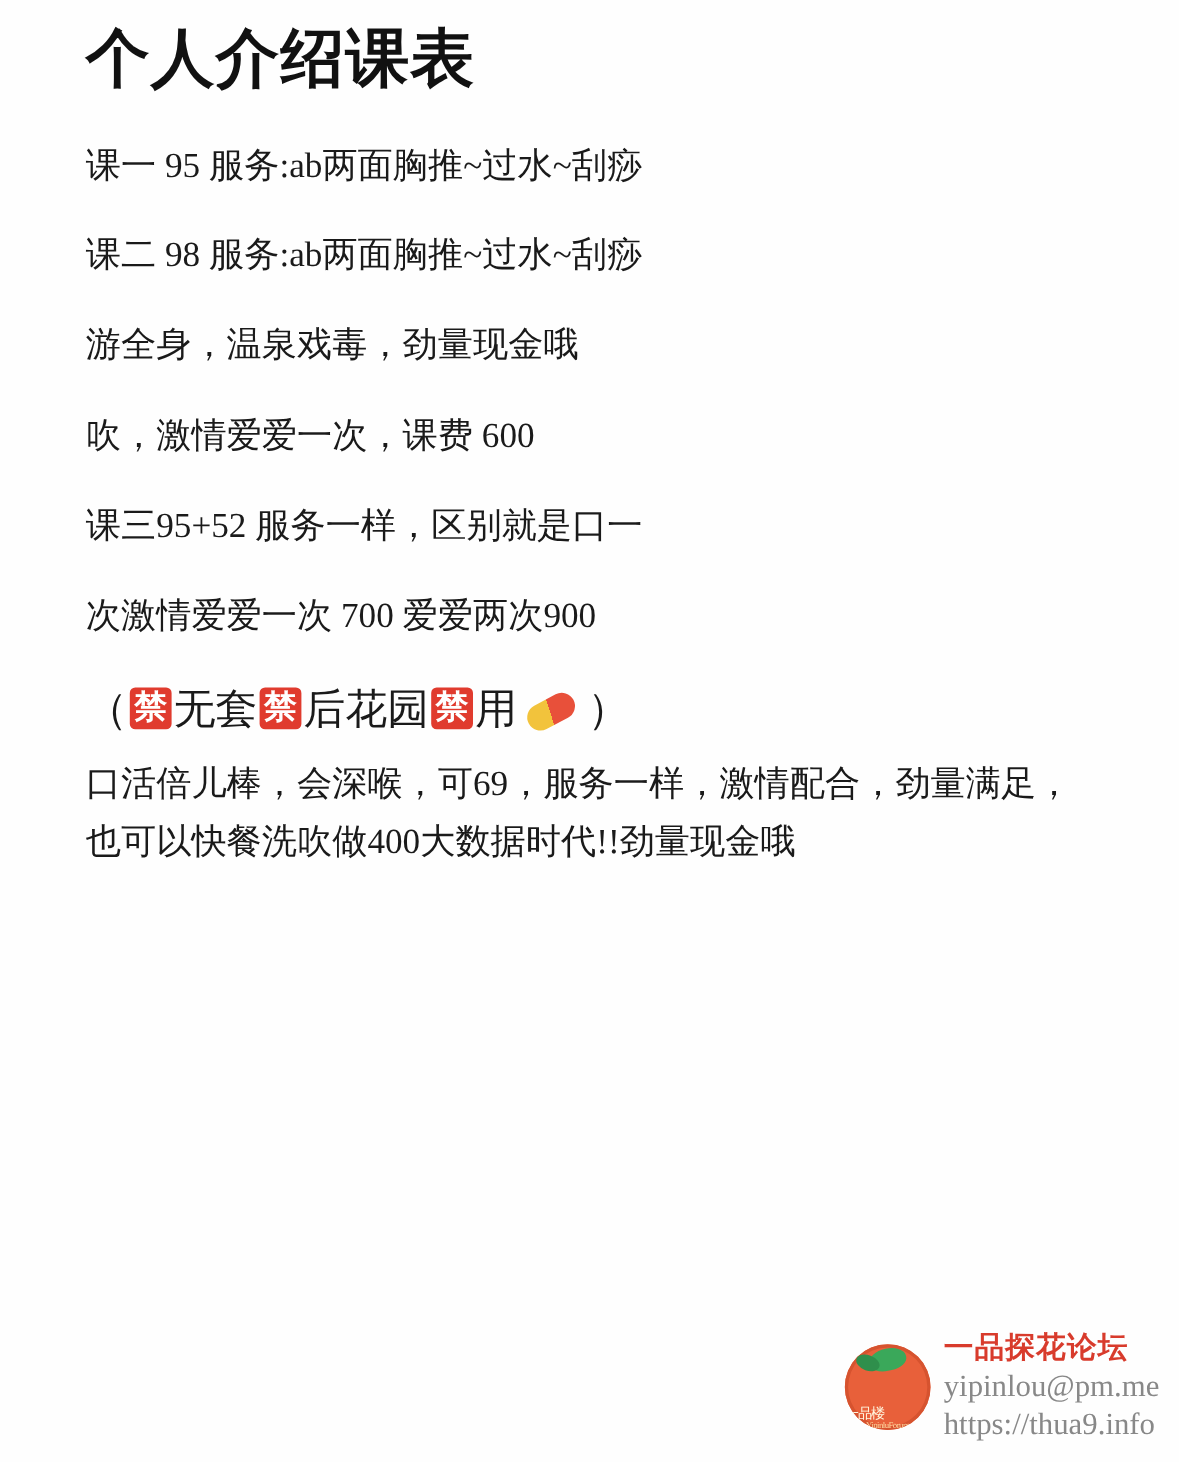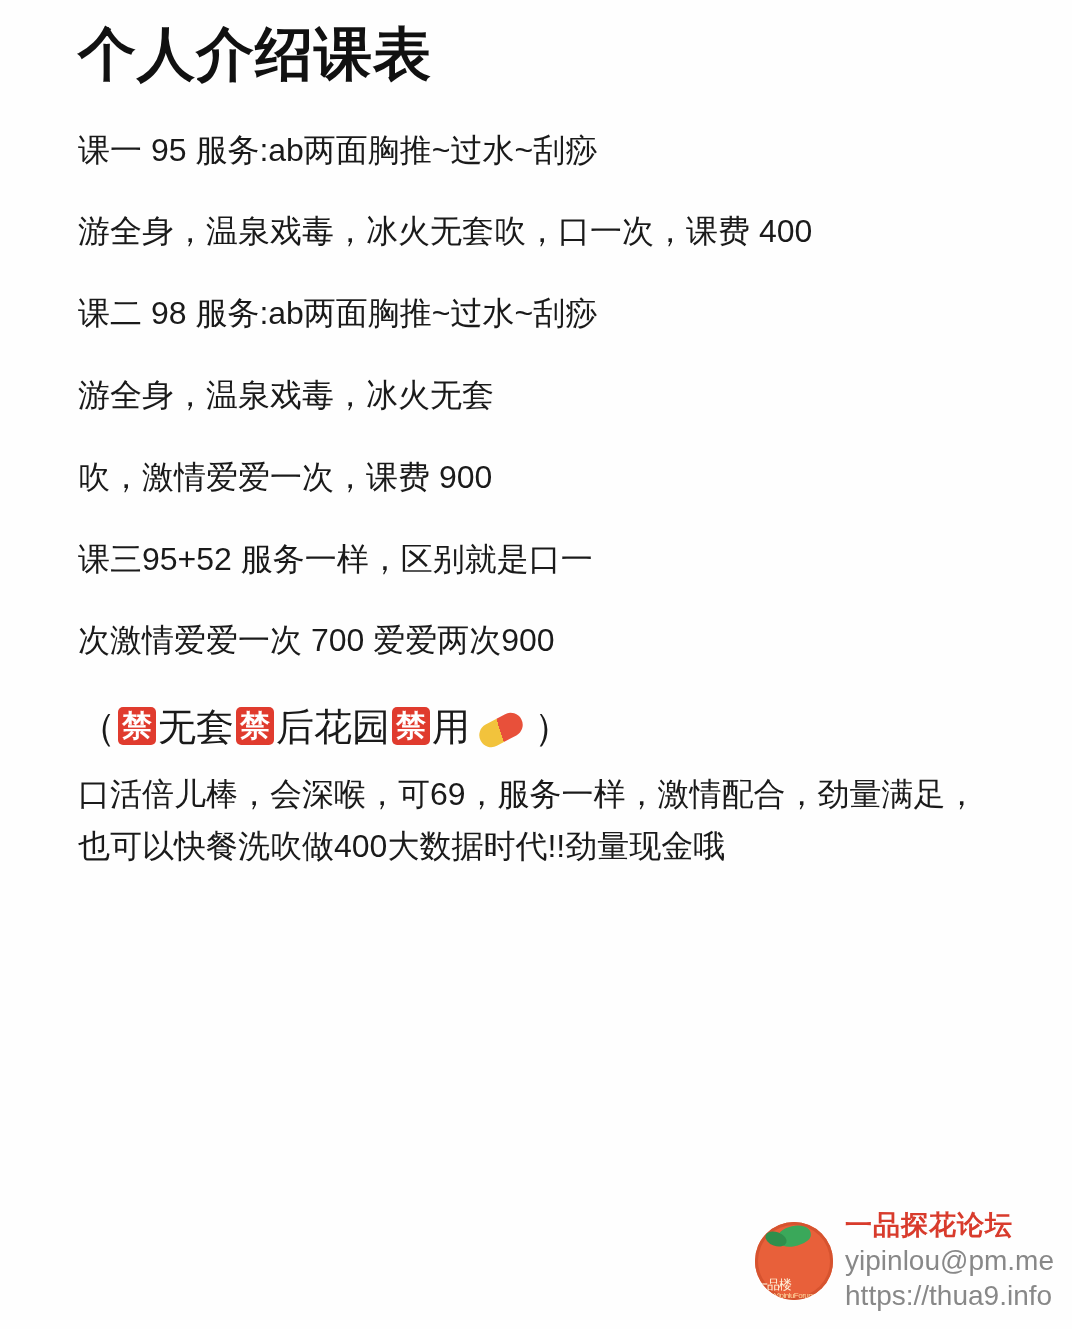--- a/index.html
+++ b/index.html
@@ -10,20 +10,21 @@
   body {
     font-family: "Liberation Sans", "DejaVu Sans", sans-serif;
   }
   .page {
     position: relative;
     width: 1072px;
     height: 1329px;
     background: #fefefe;
     overflow: hidden;
     box-sizing: border-box;
+    font-family: Liberation Serif, serif;
   }
   .content {
     padding: 18px 70px 0 78px;
     box-sizing: border-box;
   }
   .doc-title {
     font-size: 58px;
     font-weight: bold;
     color: #111111;
     letter-spacing: 1px;
@@ -153,24 +154,23 @@
 </style>
 </head>
 <body>
 
 <div class="page">
   <div class="content">
 
     <h1 class="doc-title">个人介绍课表</h1>
 
     <p class="para">课一 95 服务:ab两面胸推~过水~刮痧</p>
-    <p class="para">游全身，温泉戏毒，冰火无套吹，口一次，课费 400</p>
     <p class="para">课二 98 服务:ab两面胸推~过水~刮痧</p>
-    <p class="para">游全身，温泉戏毒，冰火无套</p>
-    <p class="para">吹，激情爱爱一次，课费 900</p>
+    <p class="para">游全身，温泉戏毒，劲量现金哦</p>
+    <p class="para">吹，激情爱爱一次，课费 600</p>
     <p class="para">课三95+52 服务一样，区别就是口一</p>
     <p class="para">次激情爱爱一次 700 爱爱两次900</p>
 
     <p class="para-block">
       <span>（</span><span class="ban">禁</span><span>无套</span><span class="ban">禁</span><span>后花园</span><span class="ban">禁</span><span>用</span><span class="pill"></span><span>）</span>
     </p>
 
     <p class="para">口活倍儿棒，会深喉，可69，服务一样，激情配合，劲量满足，也可以快餐洗吹做400大数据时代!!劲量现金哦</p>
 
   </div>

